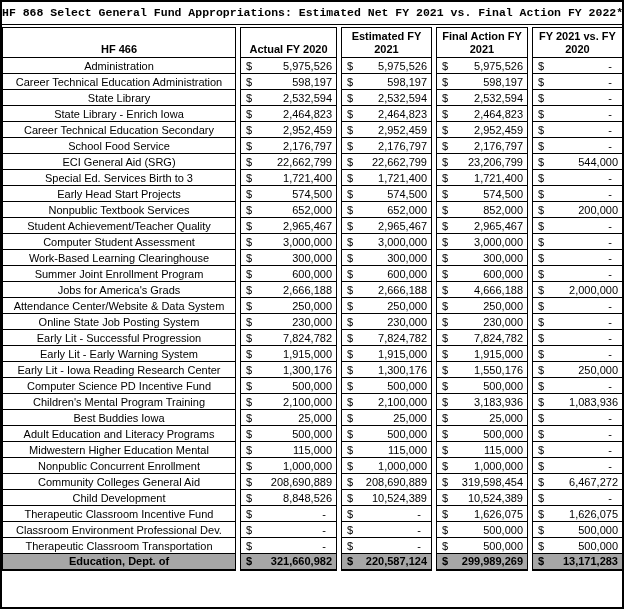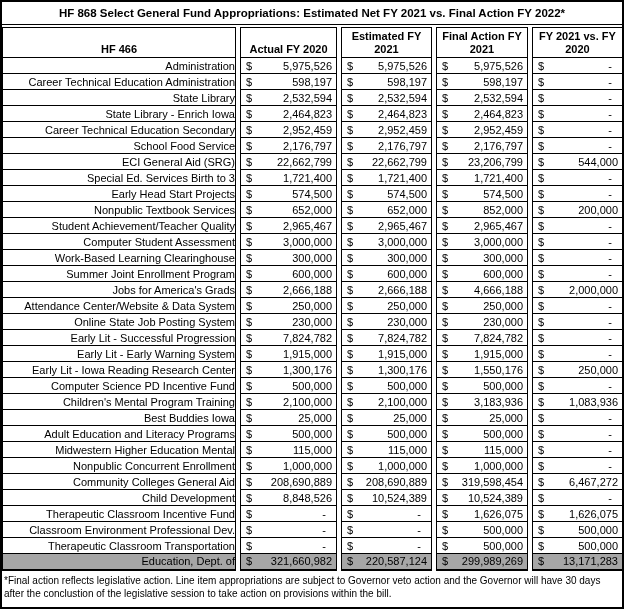--- a/index.html
+++ b/index.html
@@ -14,20 +14,21 @@
     overflow: hidden;
   }
   .title-bar {
     height: 23px;
     line-height: 22px;
     border-bottom: 1px solid #000;
     text-align: center;
     font-size: 11.5px;
     font-weight: bold;
     white-space: nowrap;
+    font-family: Liberation Mono, monospace;
   }
   table.approps {
     table-layout: fixed;
     width: 620px;
     border-collapse: collapse;
     margin-top: 2px;
     font-size: 11px;
   }
   col.c-label { width: 233px; }
   col.c-sp    { width: 5px; }
@@ -44,36 +45,36 @@
     font-size: 11px;
     font-weight: bold;
     text-align: center;
     vertical-align: bottom;
     padding-bottom: 1px;
     line-height: 1.2;
   }
   td.sp, th.sp { border: none; }
   td.label-cell {
     height: 16px;
-    text-align: right;
+    text-align: center;
     white-space: nowrap;
     overflow: hidden;
   }
   td.money-cell { height: 16px; }
   .money {
     display: flex;
     justify-content: space-between;
     align-items: baseline;
     padding: 0 4px 0 5px;
     white-space: nowrap;
   }
   .amt.dash { padding-right: 6px; }
   tr.total td.label-cell,
   tr.total td.money-cell {
-    font-weight: normal;
+    font-weight: bold;
     border-bottom: 2px solid #000;
   }
   .footnote {
     font-size: 10px;
     line-height: 1.3;
     padding: 3px 4px 0 2px;
   }
 </style>
 </head>
 <body>
@@ -1095,14 +1096,13 @@
           <td class="money-cell" style="background: rgb(166, 166, 166);">
             <div class="money">
               <span class="cur">$</span>
               <span class="amt">13,171,283</span>
             </div>
           </td>
         </tr>
       </tbody>
   </table>
 
-  <div class="footnote">*Final action reflects legislative action. Line item appropriations are subject to Governor veto action and the Governor will have 30 days after the conclustion of the legislative session to take action on provisions within the bill.</div>
 </div>
 
 </body></html>

